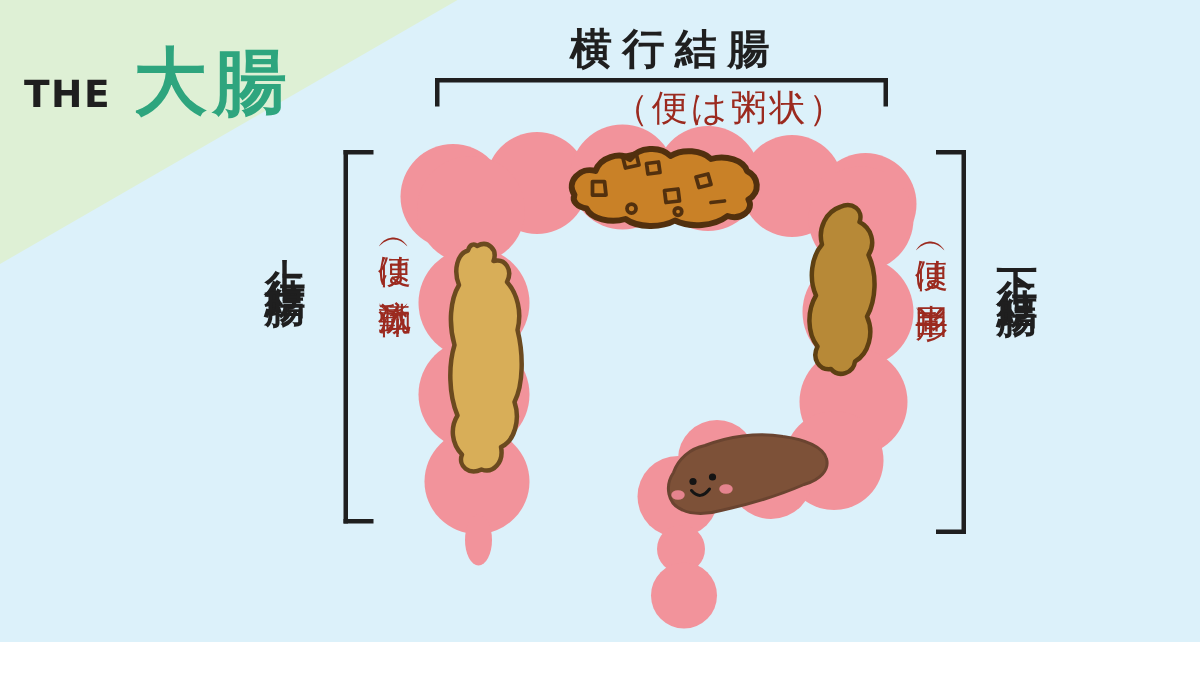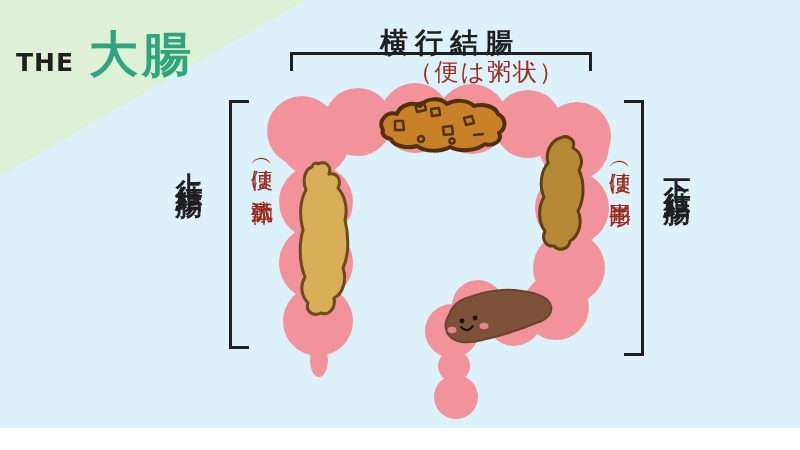--- a/index.html
+++ b/index.html
@@ -111,21 +111,21 @@
       <g>
         <circle cx="462" cy="321" r="2.4" fill="#141414"></circle>
         <circle cx="475" cy="318" r="2.4" fill="#141414"></circle>
         <path d="M461,327 Q467,334 473,326" fill="none" stroke="#141414" stroke-width="2" stroke-linecap="round"></path>
         <ellipse cx="452" cy="330" rx="4.5" ry="3.2" fill="var(--cheek-pink)"></ellipse>
         <ellipse cx="484" cy="326" rx="4.5" ry="3.2" fill="var(--cheek-pink)"></ellipse>
       </g>
     </g>
   </svg>
 
-  <div class="abs h-label" style="left:330px;top:24px;width:240px;">横行結腸</div>
+  <div class="abs h-label" style="left:330px;top:14px;width:240px;">横行結腸</div>
   <div class="abs bracket bracket-top"></div>
   <div class="abs h-note" style="left:335px;top:56px;width:230px;">（便は粥状）</div>
 
   <div class="abs v-label" style="left:176px;top:151px;">上行結腸</div>
   <div class="abs bracket bracket-left"></div>
   <div class="abs v-note" style="left:251px;top:151px;">（便は流動体）</div>
 
   <div class="abs bracket bracket-right"></div>
   <div class="abs v-note" style="left:609px;top:154px;">（便は半固形）</div>
   <div class="abs v-label" style="left:664px;top:158px;">下行結腸</div>

